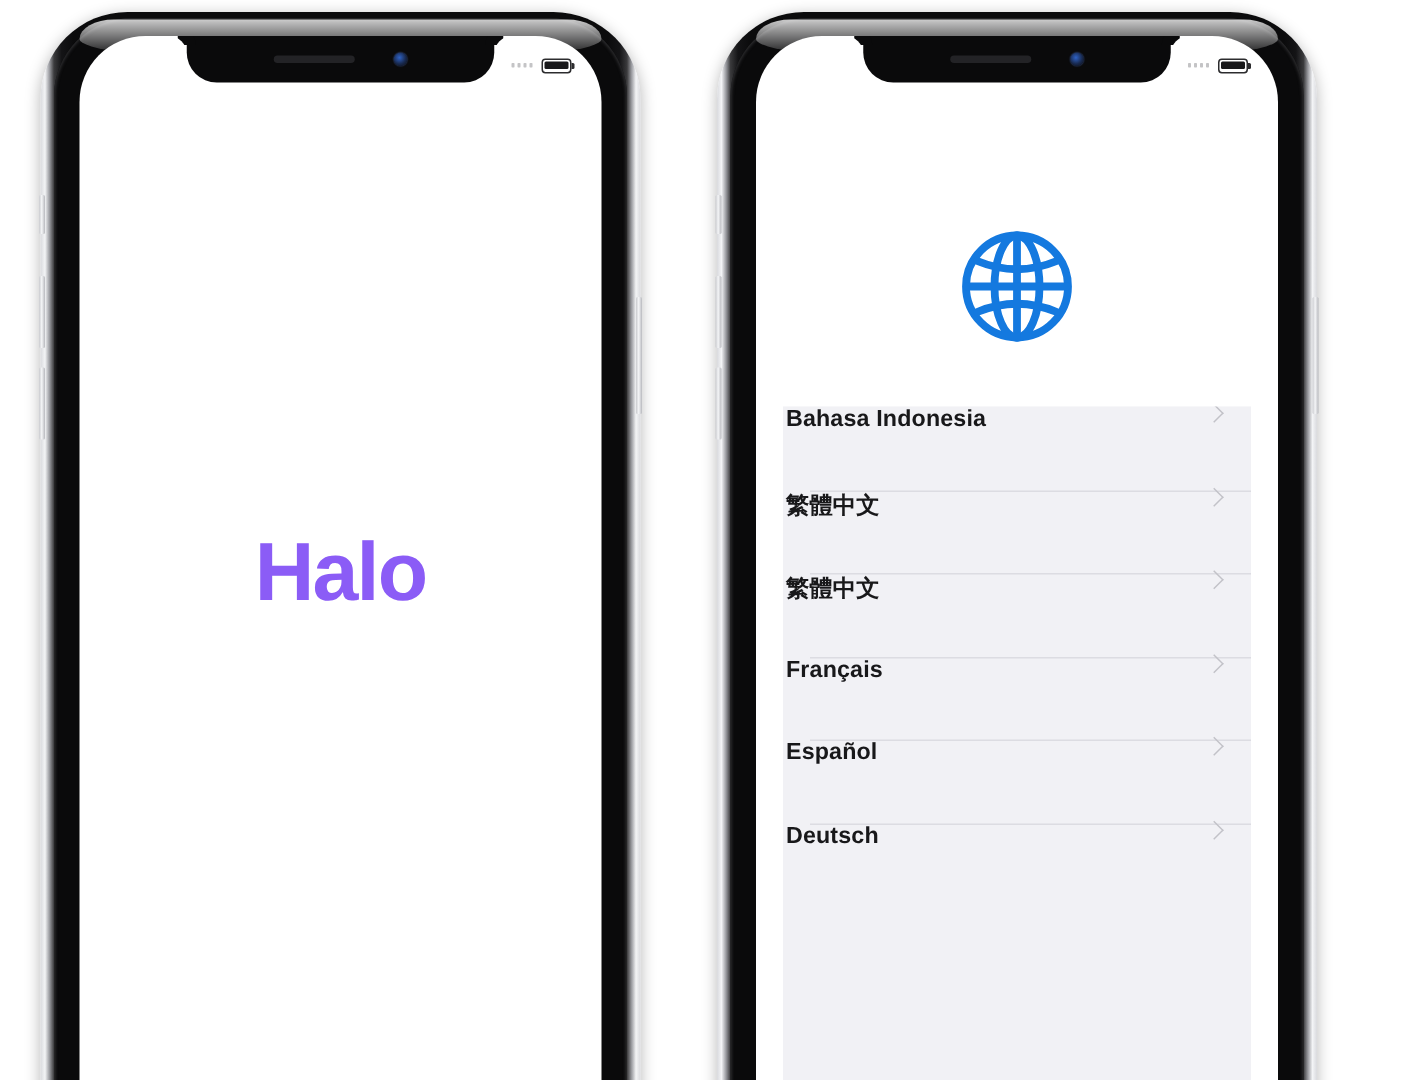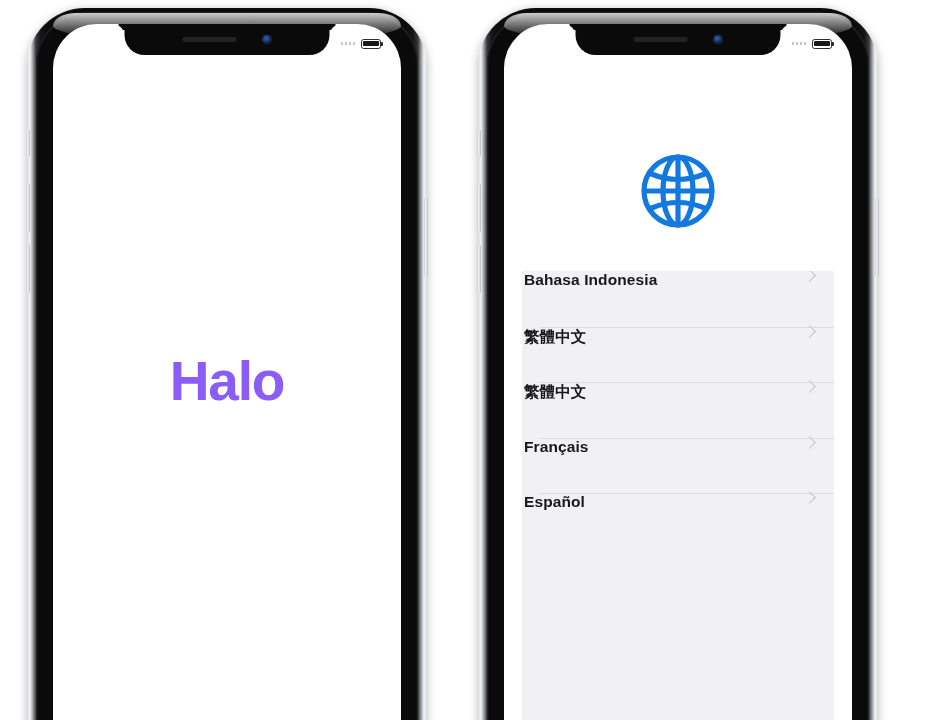--- a/index.html
+++ b/index.html
@@ -369,20 +369,24 @@
           <div class="lang-row">
             <span class="lang-label">Français</span>
             <span class="chevron"></span>
           </div>
 
           <div class="lang-row">
             <span class="lang-label">Español</span>
             <span class="chevron"></span>
           </div>
 
+          <div class="lang-row">
+            <span class="lang-label">Deutsch</span>
+            <span class="chevron"></span>
+          </div>
 
         </div>
 
       </div>
     </div>
     <div class="rim-gloss"></div>
   </div>
 
 </div>
 

